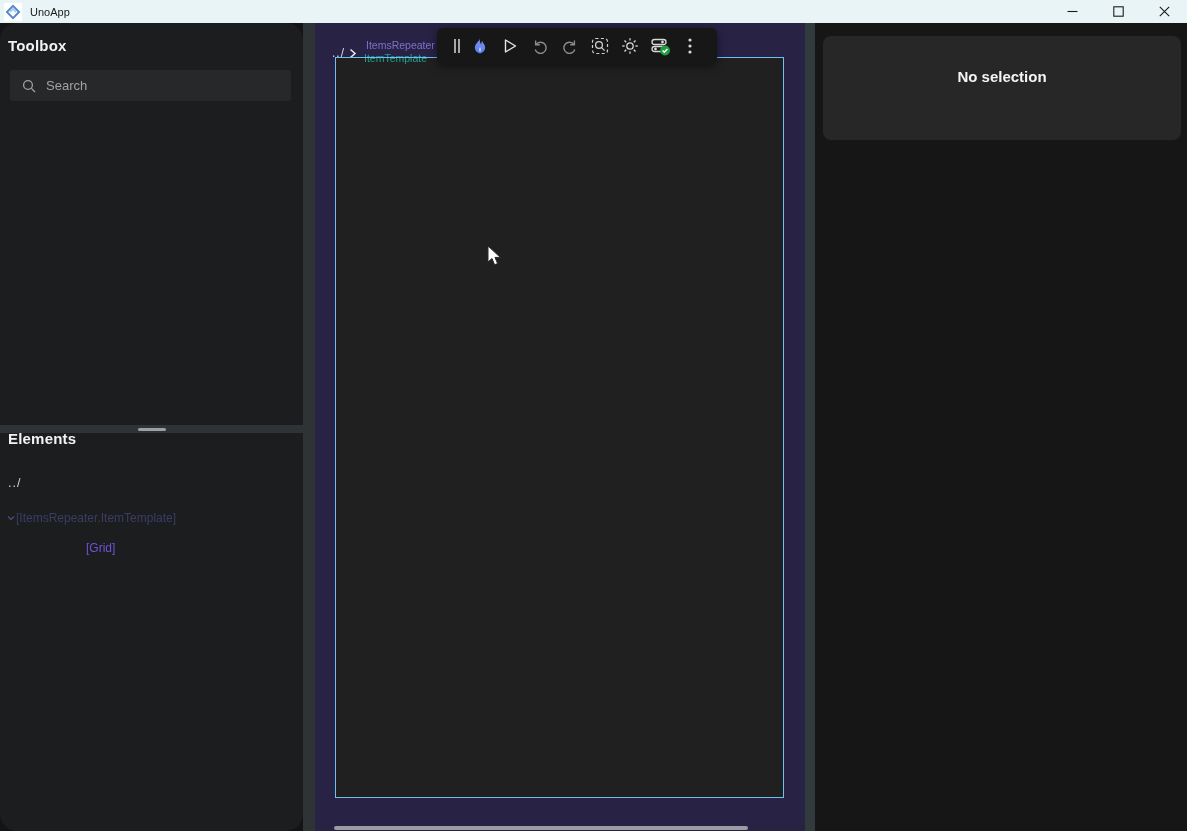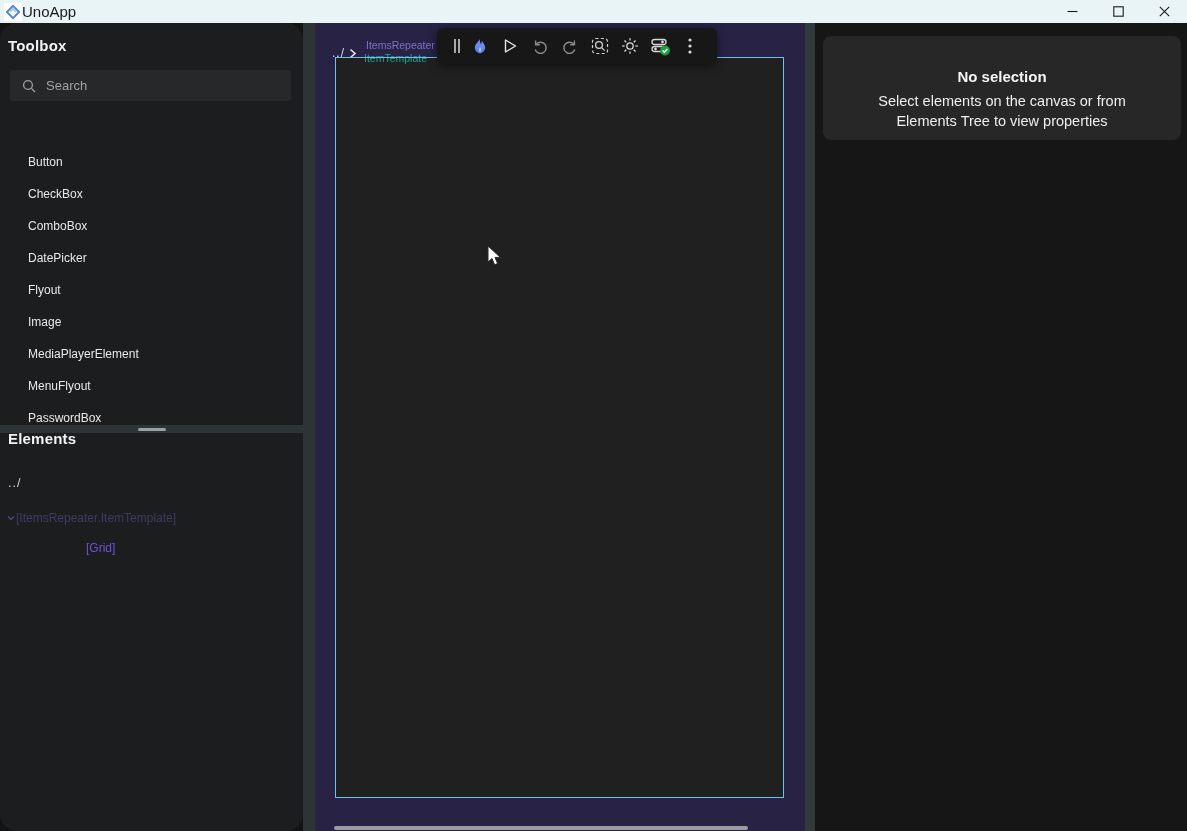--- a/index.html
+++ b/index.html
@@ -2,21 +2,21 @@
 <html><head>
 <meta charset="utf-8">
 <style>
   * { margin:0; padding:0; box-sizing:border-box; }
   html,body { width:1187px; height:831px; background:#141414; font-family:"Liberation Sans", sans-serif; overflow:hidden; }
   .app { position:relative; width:1187px; height:831px; background:#141414; }
 
   
   .titlebar { position:absolute; left:0; top:0; width:1187px; height:23px; background:#e8f4f6; display:flex; align-items:center; }
   .titlebar .logo { width:18px; height:18px; margin-left:4px; }
-  .titlebar .title { font-size:15px; color:#1b1b1b; }
+  .titlebar .title { margin-left:8px; font-size:11px; color:#1b1b1b; }
   .win-controls { position:absolute; right:0; top:0; height:23px; display:flex; }
   .win-btn { width:46px; height:23px; display:flex; align-items:center; justify-content:center; cursor:default; }
   .win-btn svg { display:block; }
 
   
   .left-panel { position:absolute; left:0; top:23px; width:303px; height:808px; background:#1c1d1e;border-radius:17px; }
   .panel-heading { position:absolute; left:8px; font-size:15px; font-weight:bold; color:#f2f2f2; letter-spacing:.2px; }
   .search-box { position:absolute; left:10px; top:47px; width:281px; height:31px; background:#27282a; border-radius:3px; display:flex; align-items:center; }
   .search-box svg { margin-left:12px; }
   .search-box input { flex:1; margin-left:10px; margin-right:8px; background:transparent; border:none; outline:none; color:#e6e6e6; font-size:13px; font-family:"Liberation Sans", sans-serif; }
@@ -101,31 +101,20 @@
 
     <div class="search-box">
       <svg width="14" height="14" viewBox="0 0 14 14">
         <circle cx="6" cy="6" r="4.4" fill="none" stroke="#a2a2a2" stroke-width="1.3"></circle>
         <line x1="9.4" y1="9.4" x2="13" y2="13" stroke="#a2a2a2" stroke-width="1.3"></line>
       </svg>
       <input type="text" placeholder="Search" style="">
     </div>
 
 
-    <div class="tb-items">
-      <div class="tb-item">Button</div>
-      <div class="tb-item">CheckBox</div>
-      <div class="tb-item">ComboBox</div>
-      <div class="tb-item">DatePicker</div>
-      <div class="tb-item">Flyout</div>
-      <div class="tb-item">Image</div>
-      <div class="tb-item">MediaPlayerElement</div>
-      <div class="tb-item">MenuFlyout</div>
-      <div class="tb-item">PasswordBox</div>
-    </div>
 
     <div class="splitter">
       <div class="handle"></div>
     </div>
 
     <div class="elements-sec">
       <div class="panel-heading">Elements</div>
       <div class="el-up">../</div>
       <div class="el-root">
         <svg class="chev" width="10" height="10" viewBox="0 0 10 10">
@@ -235,17 +224,16 @@
     <div class="h-scrollbar"></div>
 
     <svg class="cursor" width="16" height="24" viewBox="0 0 16 24">
       <path d="M1 1 L1 17 L5 13.5 L7.6 19.8 L10.6 18.5 L8 12.4 L13.4 12.4 Z" fill="#ffffff" stroke="#2a2a2a" stroke-width="1"></path>
     </svg>
   </div>
 
   <div class="right-panel">
     <div class="props-card">
       <div class="ttl">No selection</div>
-      <div class="msg">Select elements on the canvas or from Elements Tree to view properties</div>
     </div>
   </div>
 
 </div>
 
 </body></html>

